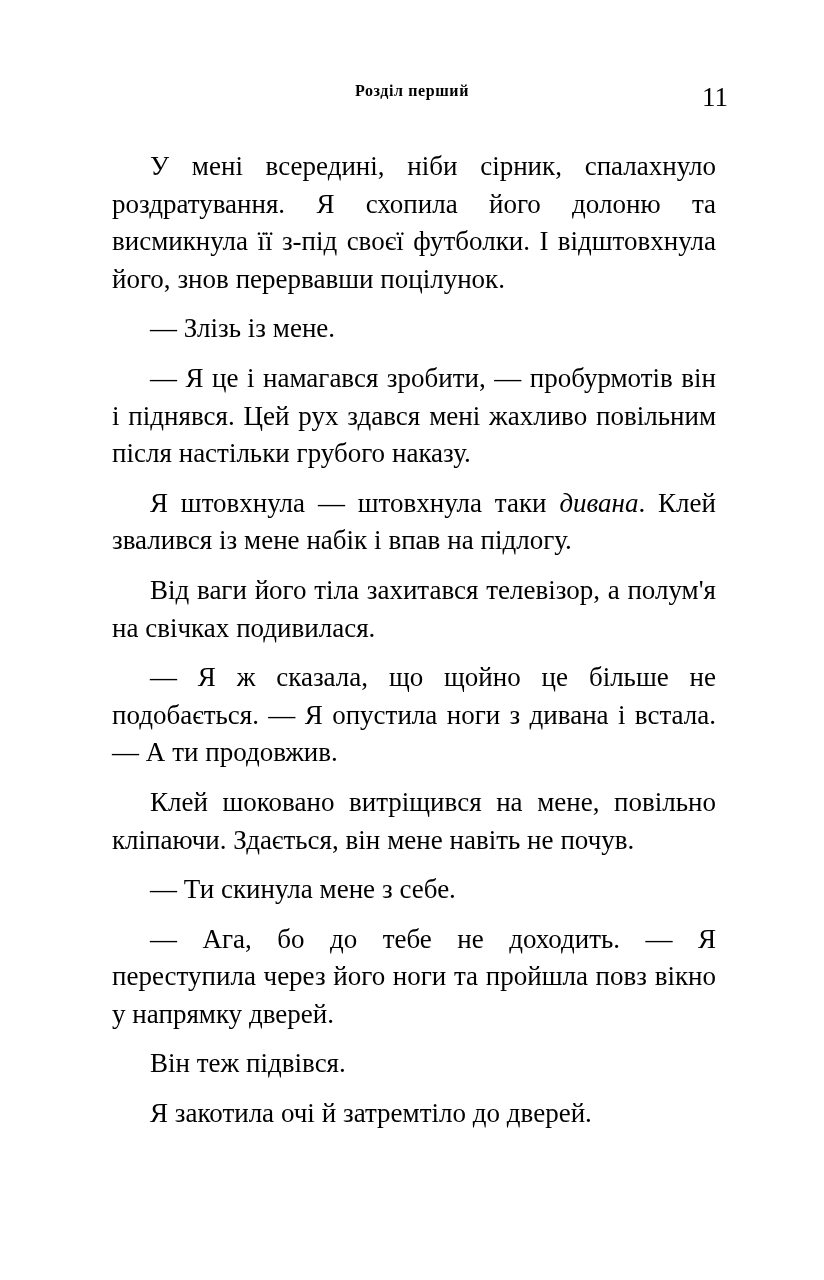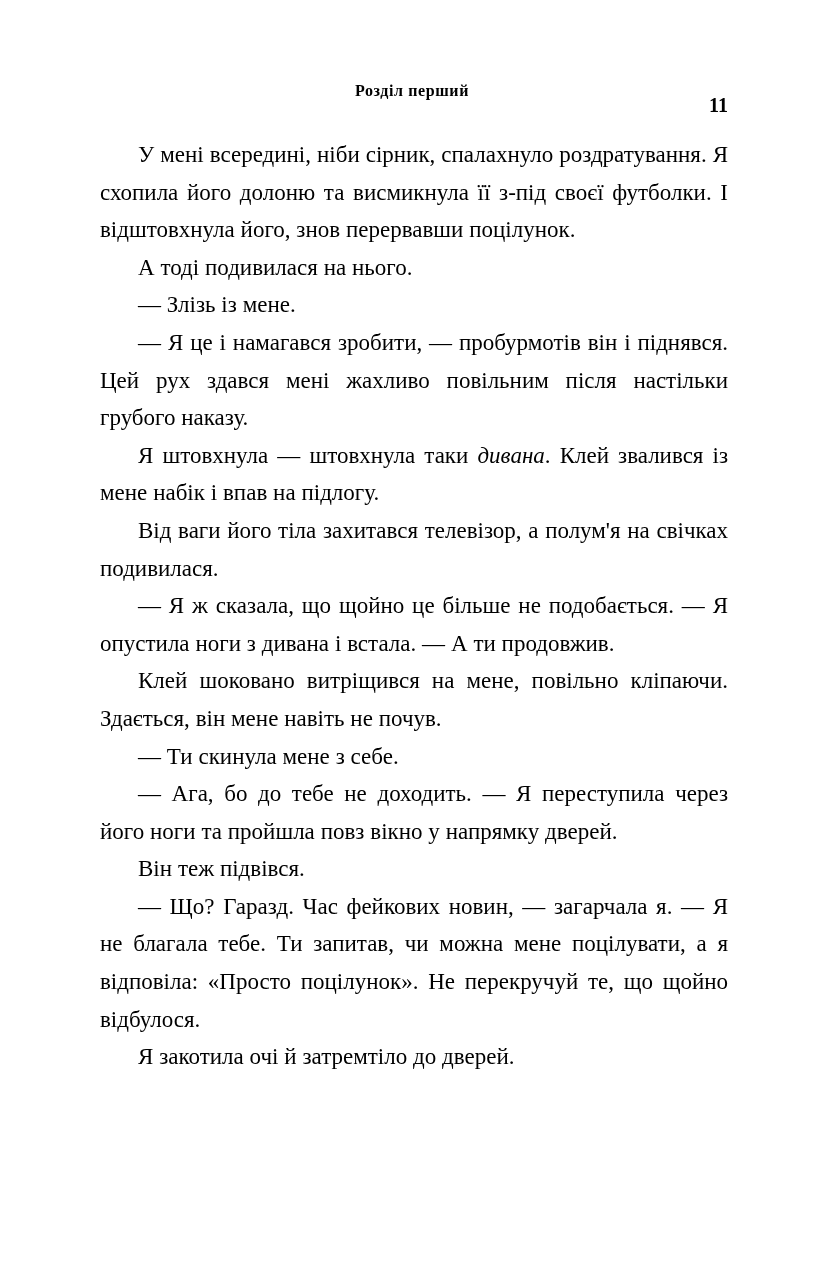--- a/index.html
+++ b/index.html
@@ -34,33 +34,33 @@
     right: 0;
     text-align: center;
     font-family: "Liberation Serif", "DejaVu Serif", serif;
     font-weight: bold;
     font-size: 16px;
     letter-spacing: 0.6px;
   }
   .running-head .folio {
     position: absolute;
     right: 96px;
-    top: 12px;
-    font-weight: bold;
-    font-size: 20px;
+    top: 0px;
+    font-weight: normal;
+    font-size: 27px;
   }
   .text-body {
     position: absolute;
     top: 136px;
     left: 100px;
     width: 628px;
   }
   .text-body p {
-    margin: 0;
-    font-size: 23px;
+    margin: 12px;
+    font-size: 27px;
     line-height: 37.6px;
     text-align: justify;
     text-indent: 38px;
     hyphens: manual;
     word-spacing: 0.1px;
   }
   em {
     font-style: italic;
   }
 </style>
@@ -69,27 +69,25 @@
 
 <div class="page">
 
   <div class="running-head">
     <div class="chapter-title">Розділ перший</div>
     <div class="folio">11</div>
   </div>
 
   <div class="text-body">
     <p>У мені всередині, ніби сірник, спалахнуло роздратування. Я схопила його долоню та висмикнула її з-під своєї футболки. І відштовхнула його, знов перервавши поцілунок.</p>
-    <p>А тоді подивилася на нього.</p>
     <p>— Злізь із мене.</p>
     <p>— Я це і намагався зробити, — пробурмотів він і піднявся. Цей рух здався мені жахливо повільним після настільки грубого наказу.</p>
     <p><span>Я штовхнула — штовхнула таки <em>дивана</em>. Клей звалився із мене набік і впав на підлогу.</span></p>
     <p>Від ваги його тіла захитався телевізор, а полум'я на свічках подивилася.</p>
     <p>— Я ж сказала, що щойно це більше не подобається. — Я опустила ноги з дивана і встала. — А ти продовжив.</p>
     <p>Клей шоковано витріщився на мене, повільно кліпаючи. Здається, він мене навіть не почув.</p>
     <p>— Ти скинула мене з себе.</p>
     <p>— Ага, бо до тебе не доходить. — Я переступила через його ноги та пройшла повз вікно у напрямку дверей.</p>
     <p>Він теж підвівся.</p>
-    <p>— Що? Гаразд. Час фейкових новин, — загарчала я. — Я не благала тебе. Ти запитав, чи можна мене поцілувати, а я відповіла: «Просто поцілунок». Не перекручуй те, що щойно відбулося.</p>
     <p>Я закотила очі й затремтіло до дверей.</p>
   </div>
 
 </div>
 
 </body></html>

